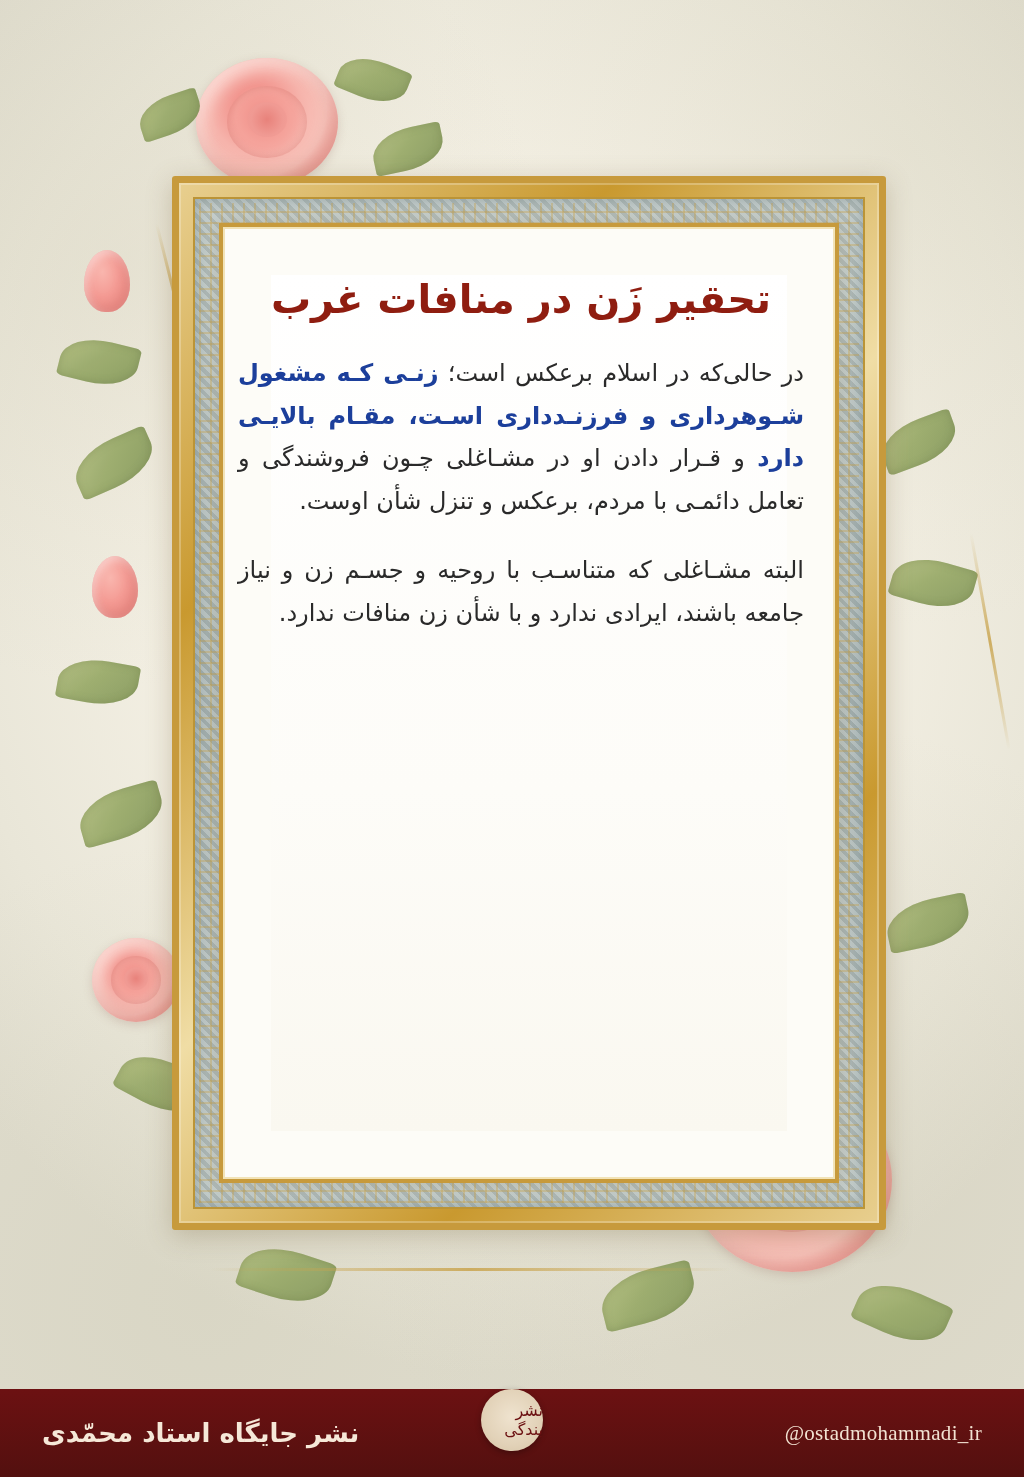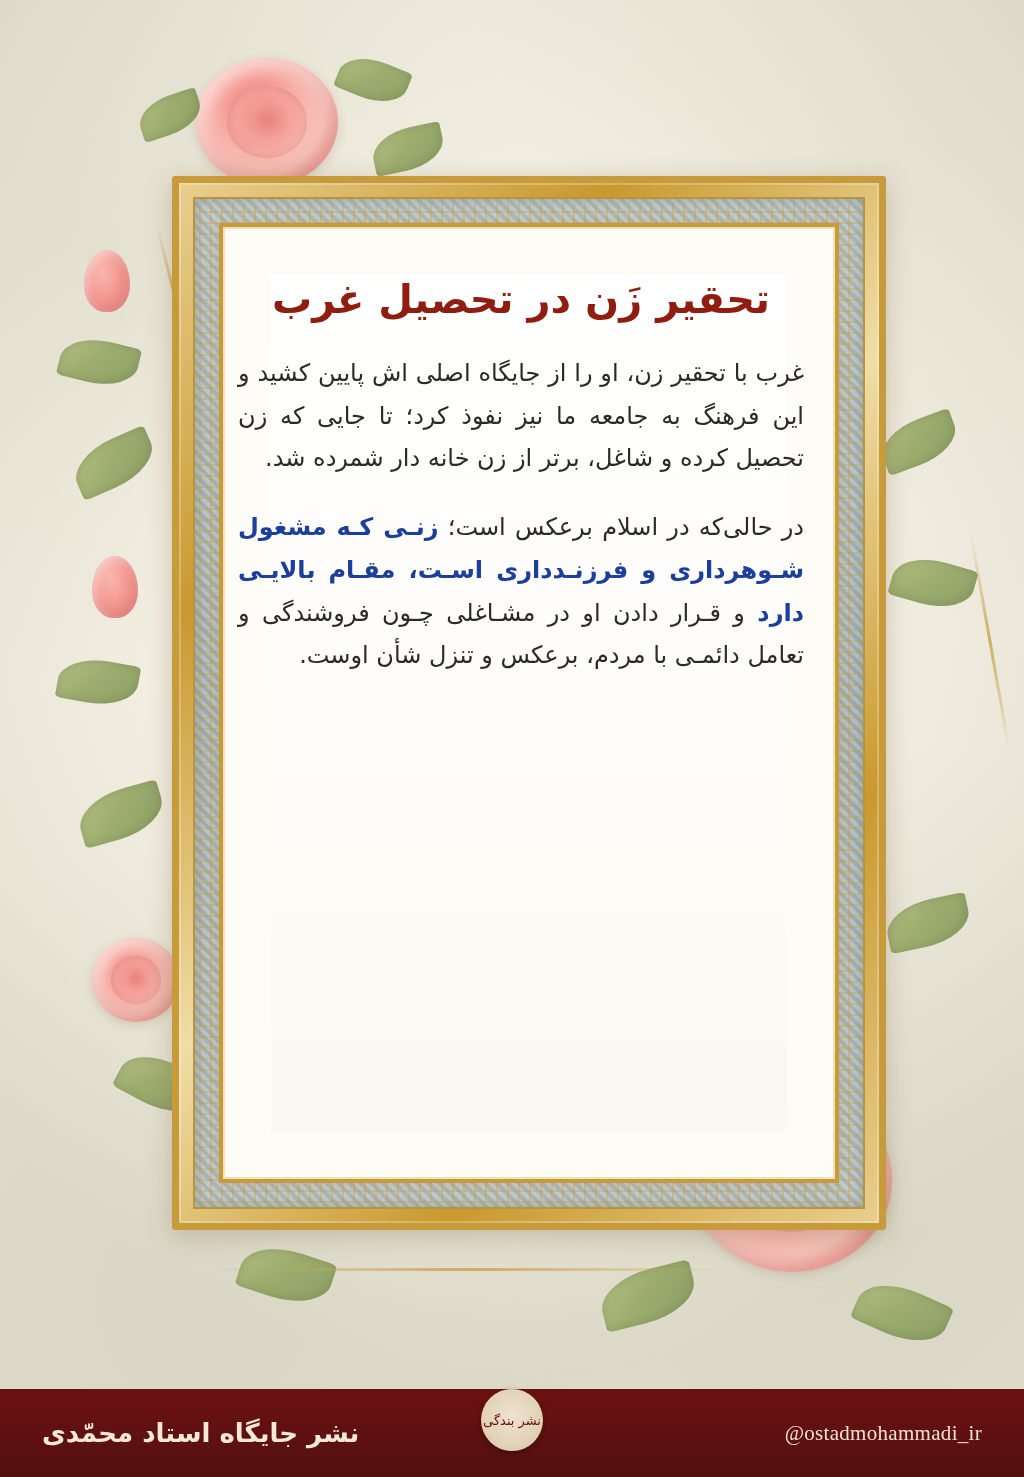--- a/index.html
+++ b/index.html
@@ -184,21 +184,21 @@
   }
   .seal {
     position: absolute;
     left: 50%;
     bottom: 26px;
     transform: translateX(-50%);
     width: 62px; height: 62px;
     border-radius: 50%;
     background: radial-gradient(circle at 50% 45%, #efe3cf 0%, #e2d2b8 60%, #d4c2a4 100%);
     color: #6c1112;
-    font-size: 13px;
+    font-size: 16px;
     display: flex; align-items: center; justify-content: center;
     box-shadow: 0 2px 6px rgba(0,0,0,0.3);
     margin-top: 20px;
   }
 </style>
 </head>
 <body>
 
 <div class="poster">
   <div class="paper-noise"></div>
@@ -229,26 +229,26 @@
   <div class="stem" style="left:880px; top:640px; width:220px; transform:rotate(80deg);"></div>
 
   <div class="frame-outer">
     <div class="frame-band"></div>
     <div class="frame-inner-gold">
       <div class="canvas"></div>
     </div>
   </div>
 
   <div class="content">
-    <h1 class="title">تحقیر زَن در تحصیل غرب</h1>
-
-    <p class="para">غرب با تحقیر زن، او را از جایگاه اصلی اش پایین کشید و این فرهنگ به جامعه ما نیز نفوذ کرد؛ تا جایی که زن تحصیل کرده و شاغل، برتر از زن خانه دار شمرده شد.</p>
+    <h1 class="title">تحقیر زَن در منافات غرب</h1>
+
 
     <p class="para"><span>در حالی‌که در اسلام برعکس است؛ </span><span class="hl">زنـی کـه مشغول شـوهرداری و فرزنـدداری اسـت، مقـام بالایـی دارد</span><span> و قـرار دادن او در مشـاغلی چـون فروشندگی و تعامل دائمـی با مردم، برعکس و تنزل شأن اوست.</span></p>
 
+    <p class="para">البته مشـاغلی که متناسـب با روحیه و جسـم زن و نیاز جامعه باشند، ایرادی ندارد و با شأن زن منافات ندارد.</p>
   </div>
 
   <div class="footer">
     <span class="handle">@ostadmohammadi_ir</span>
     <span class="brand">نشر جایگاه استاد محمّدی</span>
   </div>
   <div class="seal">نشر بندگی</div>
 </div>
 
 </body></html>

